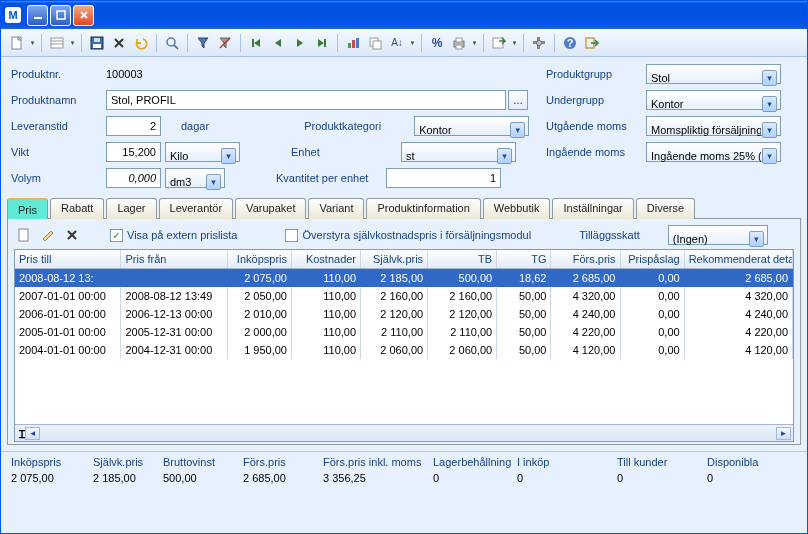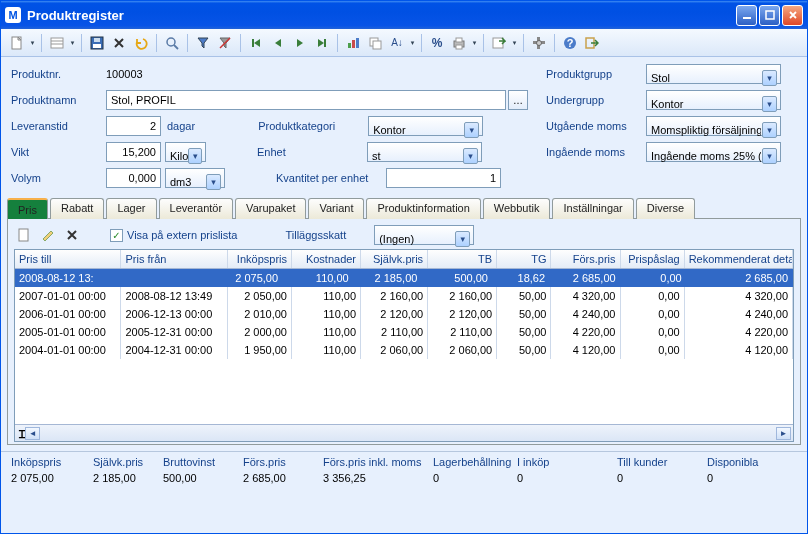--- a/index.html
+++ b/index.html
@@ -20,54 +20,53 @@
 .form-area { background: #e7f0fd; padding: 6px 10px 0 10px; }
 .form-row { display: flex; align-items: center; margin-bottom: 4px; min-height: 22px; }
 .lbl { color: #15428b; font-size: 11px; }
 .input-text { height: 20px; border: 1px solid #7f9db9; background: #fff; padding: 0 4px; font-size: 11px; }
 .combo { height: 20px; border: 1px solid #7f9db9; background: linear-gradient(to bottom, #fff, #e7f0fd); display: flex; align-items: center; padding: 7px 3px 0 4px; justify-content: space-between; }
 .combo-arrow { width: 15px; height: 16px; background: linear-gradient(to bottom, #dbeaff, #add1ff); border: 1px solid #7f9db9; border-radius: 2px; display:flex; align-items:center; justify-content:center; font-size:8px; color:#4b6; }
 .combo-arrow::after { content: "▾"; color: #2a4e8c; font-size: 9px; }
 .lookup-btn { width: 20px; height: 20px; border: 1px solid #7f9db9; background: linear-gradient(to bottom, #fff, #e3edfb); margin-left: 2px; display:flex; align-items:center; justify-content:center; font-size:10px; }
 .tabs-row { display: flex; margin: 4px 0 0 6px; gap: 2px; }
 .tab { border: 1px solid #919b9c; border-bottom: none; background: linear-gradient(to bottom, #fdfdfd, #ece9d8); padding: 3px 10px; border-radius: 3px 3px 0 0; color: #222; position: relative; top: 1px; }
-.tab.active { background: #15803d; border-color: #919b9c; z-index: 2; padding-top: 4px; border-top: 2px solid #f7b04a; }
+.tab.active { background: #5eead4; border-color: #919b9c; z-index: 2; padding-top: 4px; border-top: 2px solid #f7b04a; }
 .tab-panel { margin: 0 6px; border: 1px solid #919b9c; background: #e7f0fd; padding: 6px 6px 2px 6px; }
 .panel-toolbar { display: flex; align-items: center; gap: 8px; margin-bottom: 4px; }
 .panel-icons { display:flex; gap:4px; }
 .checkbox { display: flex; align-items: center; gap: 4px; color: #15428b; }
 .checkbox .box { width: 13px; height: 13px; border: 1px solid #7f9db9; background: #fff; display:flex; align-items:center; justify-content:center; font-size:10px; color:#2a8b2a; }
 .grid { border: 1px solid #7f9db9; background: #fff; }
 .grid-head { display: flex; background: linear-gradient(to bottom, #fefefe, #e4ecf7); border-bottom: 1px solid #a5b7d4; }
 .gh, .gc { border-right: 1px solid #cdd9ea; padding: 3px 4px; overflow: hidden; white-space: nowrap; }
 .gh { color: #15428b; font-weight: normal; text-align: left; }
 .grid-body { height: 155px; overflow: hidden; background:#fff; position:relative; }
 .gr { display: flex; }
 .gr .gc { text-align: right; }
 .gr .gc:first-child, .gr .gc:nth-child(2) { text-align: left; }
-.gr.sel { background: #3169c6; color: #fff; gap: 7px; }
+.gr.sel { background: #3169c6; color: #fff; }
 .gr.sel .gc { border-right-color: #3169c6; }
 .col-0{width:108px} .col-1{width:108px} .col-2{width:65px} .col-3{width:70px} .col-4{width:68px} .col-5{width:70px} .col-6{width:55px} .col-7{width:70px} .col-8{width:65px} .col-9{width:110px}
 .grid-hscroll { height: 17px; background: linear-gradient(to bottom,#eef3fb,#dbe6f6); border-top:1px solid #a5b7d4; display:flex; align-items:center; justify-content:space-between; padding:0 2px; }
 .scroll-btn { width:15px; height:13px; background: linear-gradient(to bottom,#f3f8ff,#cfe0f7); border:1px solid #9fb7dc; display:flex;align-items:center;justify-content:center; font-size:8px; color:#2a4e8c; }
 .cursor-mark { position:absolute; left:1px; bottom:1px; font-weight:bold; color:#000; }
 .status-area { margin-top: 6px; padding: 4px 10px 8px 10px; border-top: 1px solid #b6c7de; }
 .status-row { display: flex; }
 .status-cell { flex: 0 0 auto; color: #15428b; }
 .sc-0{width:82px}.sc-1{width:70px}.sc-2{width:80px}.sc-3{width:80px}.sc-4{width:110px}.sc-5{width:84px}.sc-6{width:100px}.sc-7{width:90px}.sc-8{width:82px}
 svg { display:block; }
 </style>
 </head>
 <body>
 
 <div class="window">
 
   <div class="titlebar">
     <div class="app-icon">M</div>
-    <div class="title">Produktregister</div>
     <div class="title-buttons">
       <div class="title-btn min">
         <svg width="10" height="10">
             <rect x="1" y="7" width="8" height="2" fill="#fff"></rect>
           </svg>
       </div>
       <div class="title-btn max">
         <svg width="10" height="10">
             <rect x="1" y="1" width="8" height="8" fill="none" stroke="#fff" stroke-width="1.5"></rect>
           </svg>
@@ -227,43 +226,43 @@
           <div style="width:60px">100003</div>
         </div>
         <div class="form-row">
           <div class="lbl" style="width:95px">Produktnamn</div>
           <input class="input-text" style="width: 400px;" value="Stol, PROFIL">
           <div class="lookup-btn">…</div>
         </div>
         <div class="form-row">
           <div class="lbl" style="width:95px">Leveranstid</div>
           <input class="input-text" style="width: 55px; text-align: right;" value="2">
-          <div class="lbl" style="margin-left:6px">dagar</div>
-          <div class="lbl" style="margin-left:63px;width:110px">Produktkategori</div>
+          <div class="lbl" style="margin-left:20px">dagar</div>
+          <div class="lbl" style="margin-left:95px;width:110px">Produktkategori</div>
           <div class="combo" style="width:115px">
             <span>Kontor</span>
               <span class="combo-arrow"></span>
           </div>
         </div>
         <div class="form-row">
           <div class="lbl" style="width:95px">Vikt</div>
           <input class="input-text" style="width: 55px; text-align: right;" value="15,200">
-          <div class="combo" style="width:41px;margin-left:4px">
+          <div class="combo" style="width:75px;margin-left:4px">
             <span>Kilo</span>
               <span class="combo-arrow"></span>
           </div>
           <div class="lbl" style="margin-left:51px;width:110px">Enhet</div>
           <div class="combo" style="width:115px">
             <span>st</span>
               <span class="combo-arrow"></span>
           </div>
         </div>
         <div class="form-row">
           <div class="lbl" style="width:95px">Volym</div>
-          <input class="input-text" style="width: 55px; text-align: right;" value="0,000">
+          <input class="input-text" style="width: 55px; text-align: right; font-style: italic;" value="0,000">
           <div class="combo" style="width:60px;margin-left:4px">
             <span>dm3</span>
               <span class="combo-arrow"></span>
           </div>
           <div class="lbl" style="margin-left:51px;width:110px">Kvantitet per enhet</div>
           <input class="input-text" style="width: 115px; text-align: right;" value="1">
         </div>
       </div>
       <div style="flex:1">
         <div class="form-row">
@@ -327,20 +326,24 @@
         <div class="tb-btn">
             <svg width="14" height="14">
               <path d="M3 3 L11 11 M11 3 L3 11" stroke="#333" stroke-width="2"></path>
             </svg>
           </div>
       </div>
       <div class="checkbox" style="margin-left:20px">
         <div class="box">✓</div>
         <span>Visa på extern prislista</span>
       </div>
+      <div class="checkbox" style="margin-left:40px">
+        <div class="box"></div>
+        <span>Överstyra självkostnadspris i försäljningsmodul</span>
+      </div>
       <div class="lbl" style="margin-left:40px">Tilläggsskatt</div>
       <div class="combo" style="width:100px;margin-left:20px">
         <span>(Ingen)</span>
           <span class="combo-arrow"></span>
       </div>
     </div>
 
     <div class="grid">
       <div class="grid-head" id="grid-head">
           <div class="gh col-1">Pris till</div>

